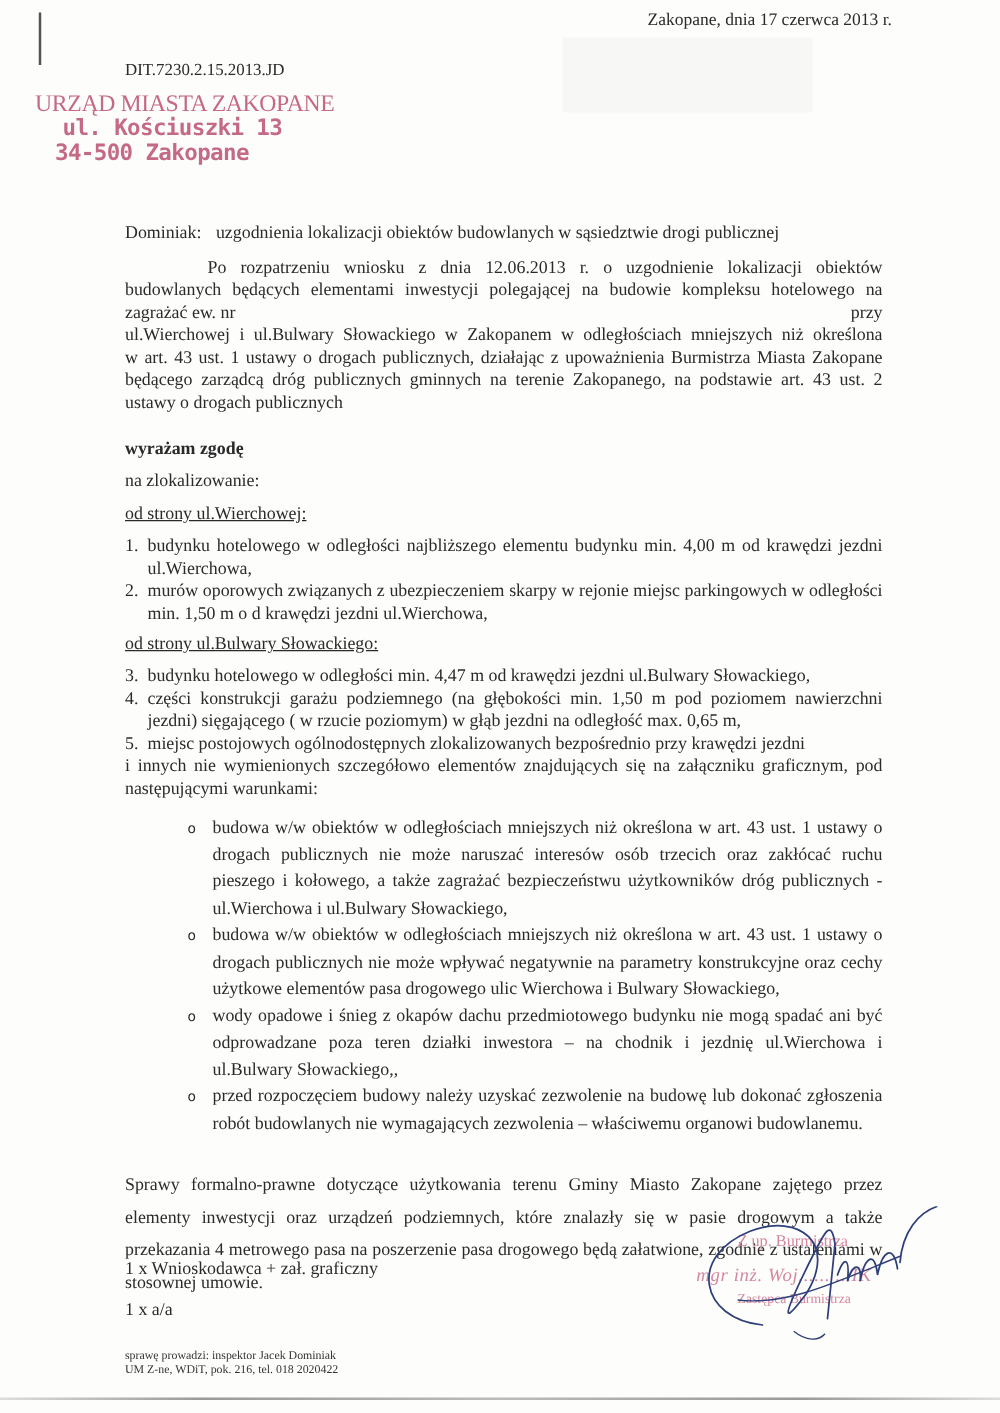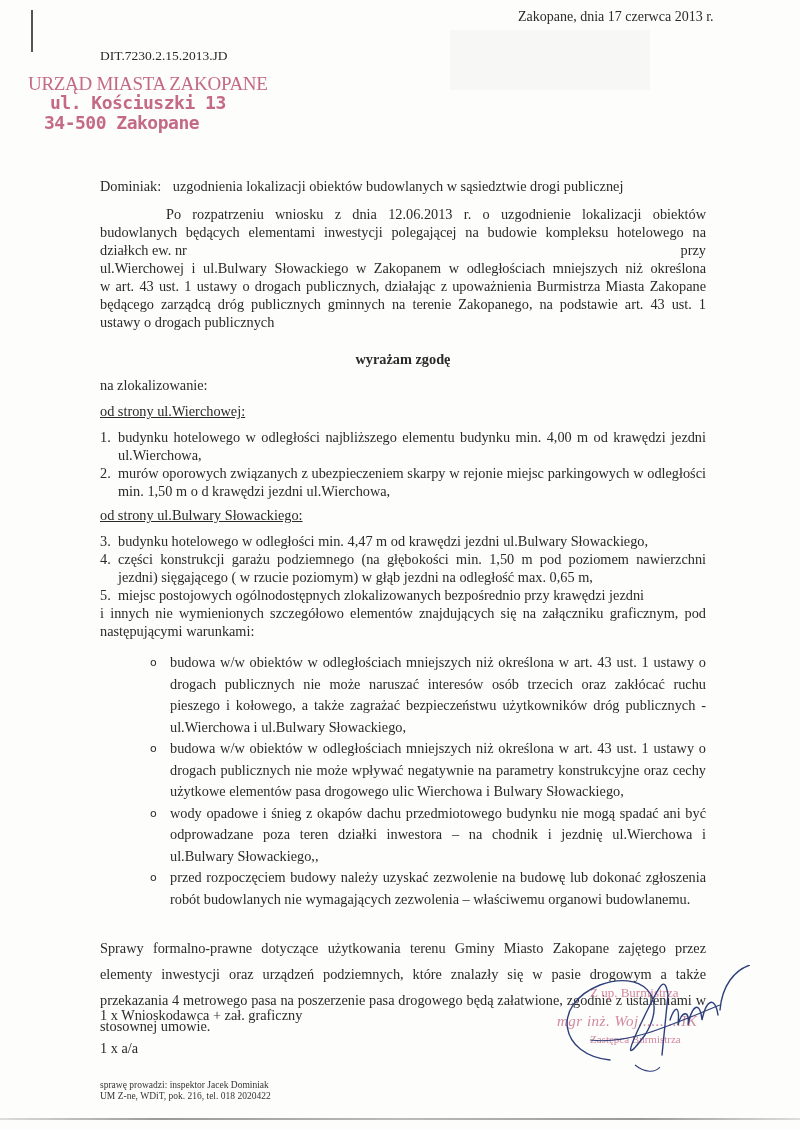--- a/index.html
+++ b/index.html
@@ -26,21 +26,21 @@
 
   .text { position: absolute; left: 100px; width: 606px; line-height: 18px; }
   .justify { text-align: justify; }
   .subject { top: 177px; }
   .subject .label { margin-right: 8px; }
   .para1 { top: 205px; }
   .para1 .indent { display: inline-block; width: 66px; }
   .para1 .ln { display: block; text-align: justify; text-align-last: justify; height: 18px; }
   .para1 .ln.last { text-align-last: left; }
 
-  .center-bold { position: absolute; left: 100px; width: 606px; top: 351px; text-align: center; font-weight: bold; }
+  .center-bold { position: absolute; left: 100px; width: 606px; top: 351px; text-align: left; font-weight: bold; }
   .intro { top: 376px; }
   .underline { text-decoration: underline; }
   .sec1 { top: 402px; }
   .list { position: absolute; left: 100px; width: 606px; margin: 0; padding: 0; list-style: none; }
   .list li { position: relative; padding-left: 18px; line-height: 18px; text-align: justify; }
   .list li .num { position: absolute; left: 0; top: 0; }
   .list1 { top: 428px; }
   .sec2 { top: 506px; }
   .list2 { top: 532px; }
   .para2 { top: 604px; }
@@ -79,26 +79,26 @@
 
   <div class="text subject">
     <span class="label">Dominiak:</span>
     <span>uzgodnienia lokalizacji obiektów budowlanych w sąsiedztwie drogi publicznej</span>
   </div>
 
   <div class="text para1">
     <span class="ln"><span class="indent"></span><span>Po rozpatrzeniu wniosku z dnia 12.06.2013 r. o uzgodnienie lokalizacji obiektów</span></span>
     <span class="ln">budowlanych będących elementami inwestycji polegającej na budowie kompleksu hotelowego na</span>
     <span class="ln" style="display:flex;justify-content:space-between;text-align-last:auto;">
-      <span>działkch ew. nr</span>
+      <span>zagrażać ew. nr</span>
       <span>przy</span>
     </span>
     <span class="ln">ul.Wierchowej i ul.Bulwary Słowackiego w Zakopanem w odległościach mniejszych niż określona</span>
     <span class="ln">w art. 43 ust. 1 ustawy o drogach publicznych, działając z upoważnienia Burmistrza Miasta Zakopane</span>
-    <span class="ln">będącego zarządcą dróg publicznych gminnych na terenie Zakopanego, na podstawie art. 43 ust. 1</span>
+    <span class="ln">będącego zarządcą dróg publicznych gminnych na terenie Zakopanego, na podstawie art. 43 ust. 2</span>
     <span class="ln last">ustawy o drogach publicznych</span>
   </div>
 
   <div class="center-bold">wyrażam zgodę</div>
   <div class="text intro">na zlokalizowanie:</div>
 
   <div class="text sec1 underline">od strony ul.Wierchowej:</div>
   <ol class="list list1">
     <li><span class="num">1.</span><span>budynku hotelowego w odległości najbliższego elementu budynku min. 4,00 m od krawędzi jezdni ul.Wierchowa,</span></li>
     <li><span class="num">2.</span><span>murów oporowych związanych z ubezpieczeniem skarpy w rejonie miejsc parkingowych w odległości min. 1,50 m o d krawędzi jezdni ul.Wierchowa,</span></li>

